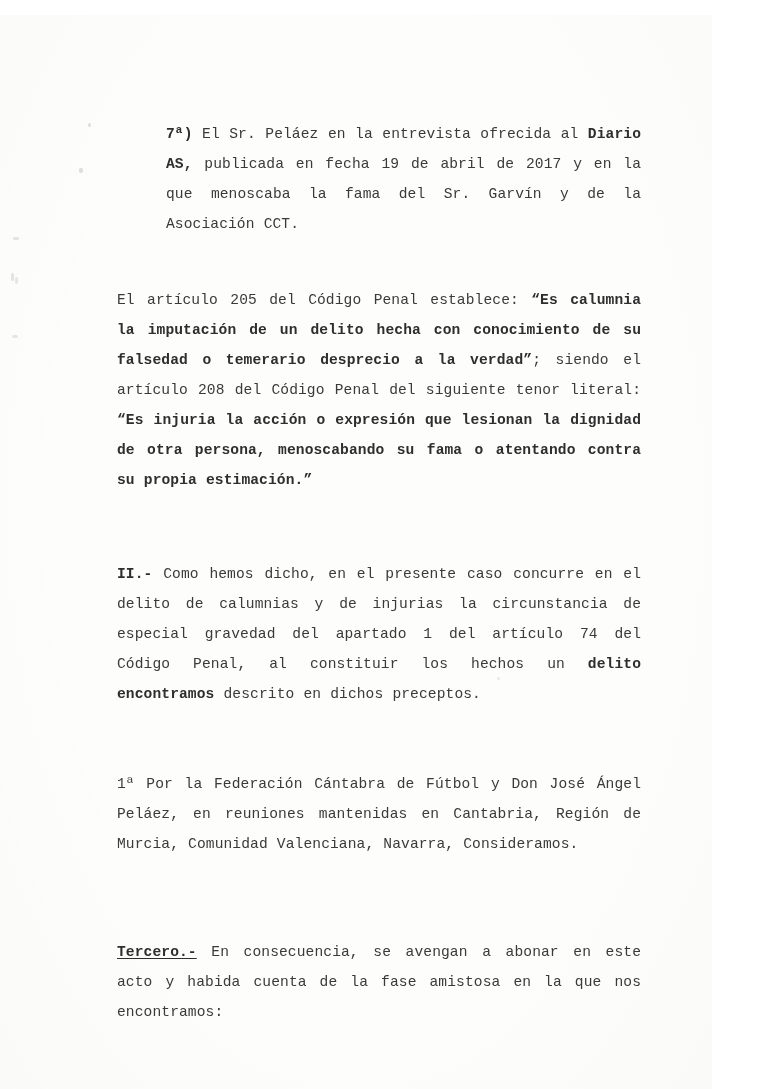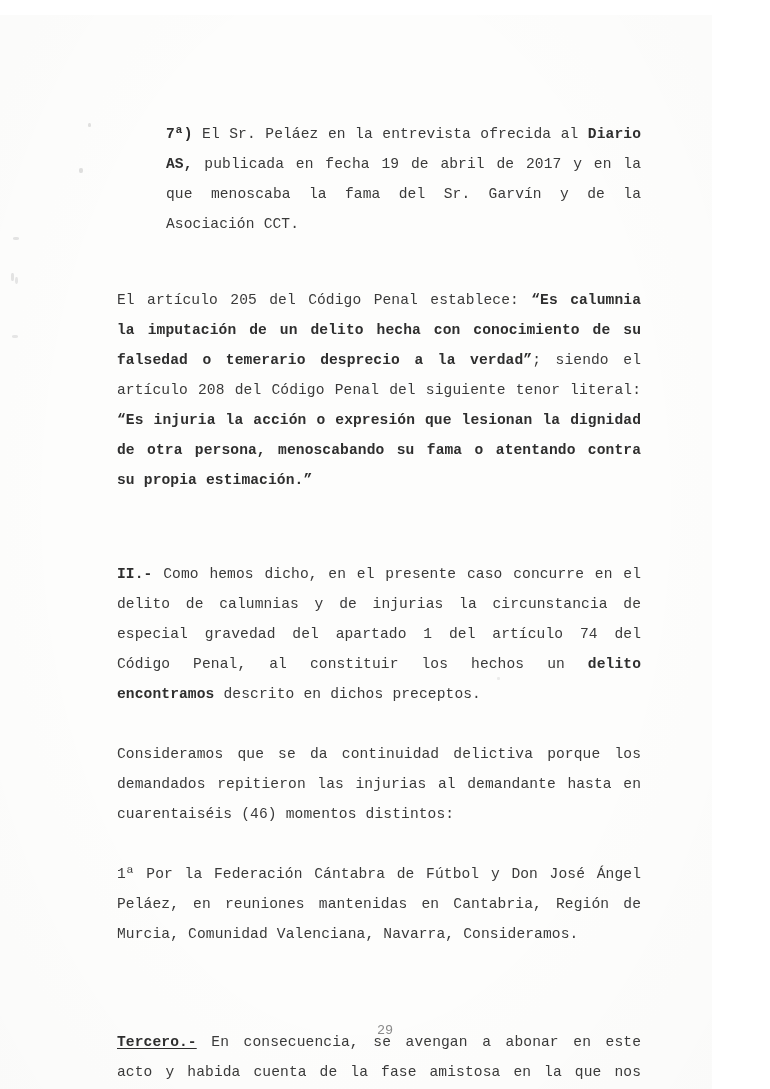--- a/index.html
+++ b/index.html
@@ -99,33 +99,31 @@
     <div class="gap-lg"></div>
 
     <p class="para"><span>El artículo 205 del Código Penal establece: </span><b>“Es calumnia la imputación de un delito hecha con conocimiento de su falsedad o temerario desprecio a la verdad”</b><span>; siendo el artículo 208 del Código Penal del siguiente tenor literal: </span><b>“Es injuria la acción o expresión que lesionan la dignidad de otra persona, menoscabando su fama o atentando contra su propia estimación.”</b></p>
 
     <div class="gap-xl"></div>
 
     <p class="para"><b>II.-</b><span> Como hemos dicho, en el presente caso concurre en el delito de calumnias y de injurias la circunstancia de especial gravedad del apartado 1 del artículo 74 del Código Penal, al constituir los  hechos un </span><b>delito encontramos</b><span> descrito en dichos preceptos.</span></p>
 
     <div class="gap-md"></div>
 
-    <p class="para">Consideramos que se da continuidad delictiva porque los demandados repitieron las injurias al demandante hasta en cuarentaiséis (46) momentos distintos:</p>
 
     <div class="gap-md"></div>
 
     <p class="para">1ª Por la Federación Cántabra de Fútbol y Don José Ángel Peláez, en reuniones mantenidas en Cantabria, Región de Murcia, Comunidad Valenciana, Navarra, Consideramos.</p>
 
     <div class="gap-sm"></div>
 
 
     <div class="gap-sm"></div>
 
 
     <div class="gap-lg"></div>
 
     <p class="para"><span class="u-bold">Tercero.-</span><span> En consecuencia, se avengan a abonar en este acto y habida cuenta de la fase amistosa en la que nos encontramos:</span></p>
 
   </div>
 
-  <div class="pageno">29</div>
 
 </div>
 
 </body></html>

